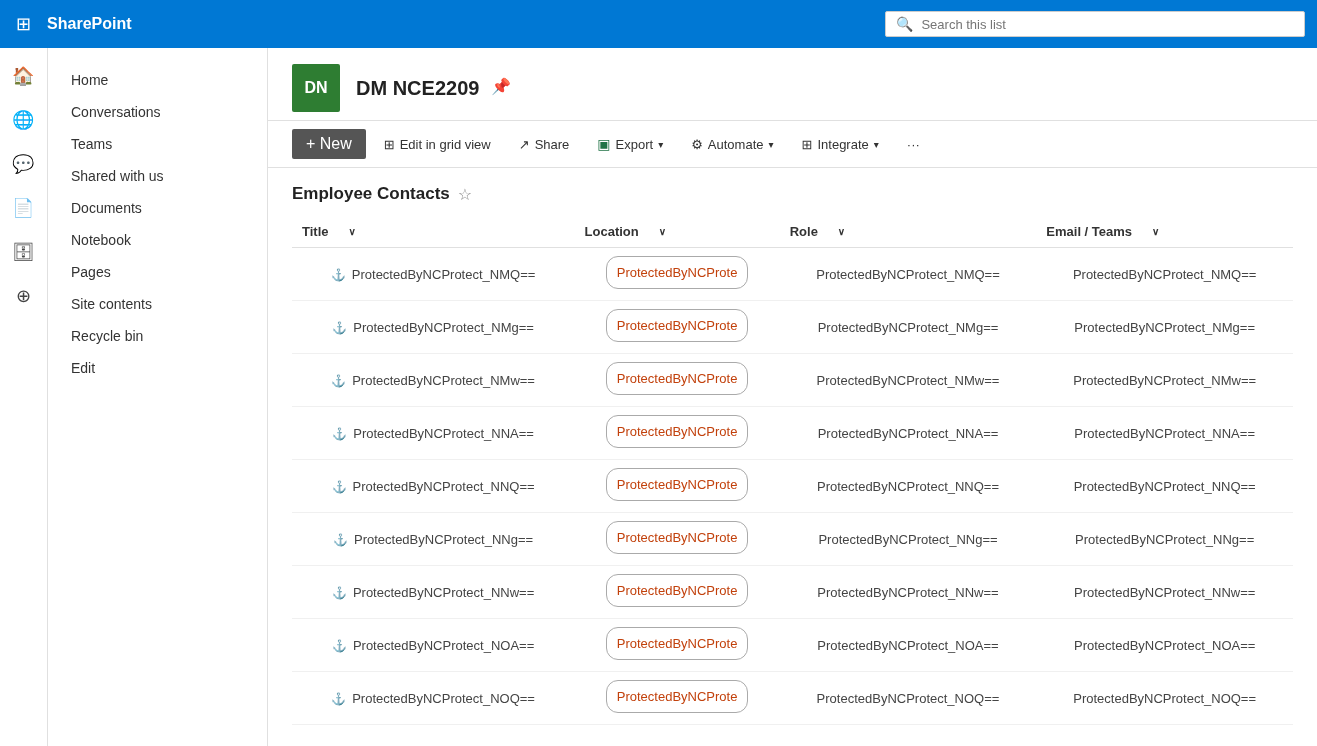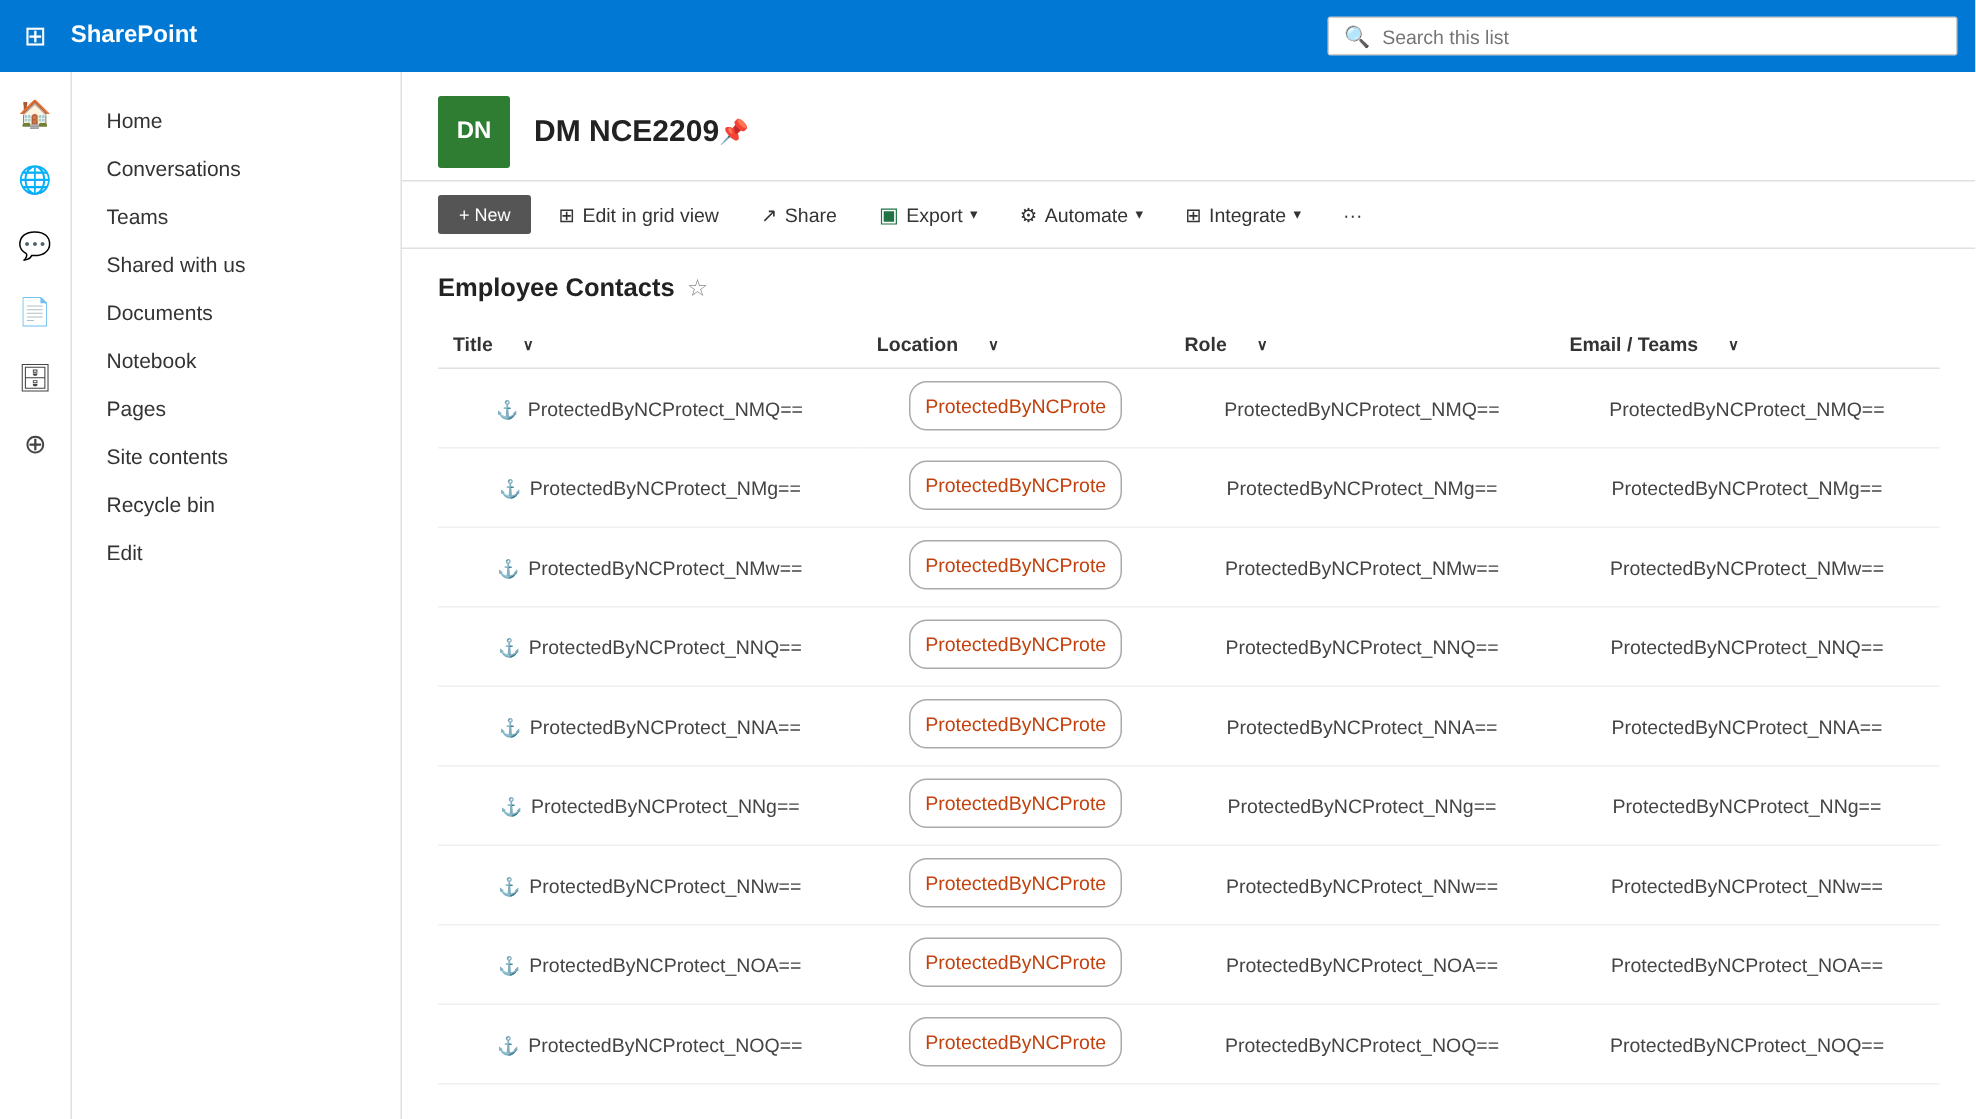--- a/index.html
+++ b/index.html
@@ -113,22 +113,21 @@
       color: #fff;
       font-size: 16px;
       font-weight: 700;
       display: flex;
       align-items: center;
       justify-content: center;
       border-radius: 2px;
     }
     .site-title-area {
       display: flex;
-      align-items: center;
-      gap: 0;
+      gap: 12px;
     }
     .site-title {
       font-size: 20px;
       font-weight: 600;
       color: #222;
     }
     .site-title-icon {
       font-size: 16px;
       color: #555;
     }
@@ -139,21 +138,21 @@
       display: flex;
       align-items: center;
       gap: 8px;
       border-bottom: 1px solid #e0e0e0;
     }
     .btn-new {
       background: #555;
       color: #fff;
       border: none;
       padding: 6px 14px;
-      font-size: 12px;
+      font-size: 16px;
       cursor: pointer;
       display: flex;
       align-items: center;
       gap: 6px;
       border-radius: 2px;
     }
     .toolbar-action {
       background: none;
       border: none;
       padding: 6px 10px;
@@ -384,38 +383,38 @@
       </td>
       <td>
         <span class="location-pill">ProtectedByNCProte</span>
       </td>
       <td>ProtectedByNCProtect_NMw==</td>
       <td>ProtectedByNCProtect_NMw==</td>
     </tr>
             <tr>
       <td>
         <span class="row-icon">⚓</span>
+        ProtectedByNCProtect_NNA==
+      </td>
+      <td>
+        <span class="location-pill">ProtectedByNCProte</span>
+      </td>
+      <td>ProtectedByNCProtect_NNA==</td>
+      <td>ProtectedByNCProtect_NNA==</td>
+    </tr>
+            <tr>
+      <td>
+        <span class="row-icon">⚓</span>
         ProtectedByNCProtect_NNQ==
       </td>
       <td>
         <span class="location-pill">ProtectedByNCProte</span>
       </td>
       <td>ProtectedByNCProtect_NNQ==</td>
       <td>ProtectedByNCProtect_NNQ==</td>
-    </tr>
-            <tr>
-      <td>
-        <span class="row-icon">⚓</span>
-        ProtectedByNCProtect_NNA==
-      </td>
-      <td>
-        <span class="location-pill">ProtectedByNCProte</span>
-      </td>
-      <td>ProtectedByNCProtect_NNA==</td>
-      <td>ProtectedByNCProtect_NNA==</td>
     </tr>
             <tr>
       <td>
         <span class="row-icon">⚓</span>
         ProtectedByNCProtect_NNg==
       </td>
       <td>
         <span class="location-pill">ProtectedByNCProte</span>
       </td>
       <td>ProtectedByNCProtect_NNg==</td>

